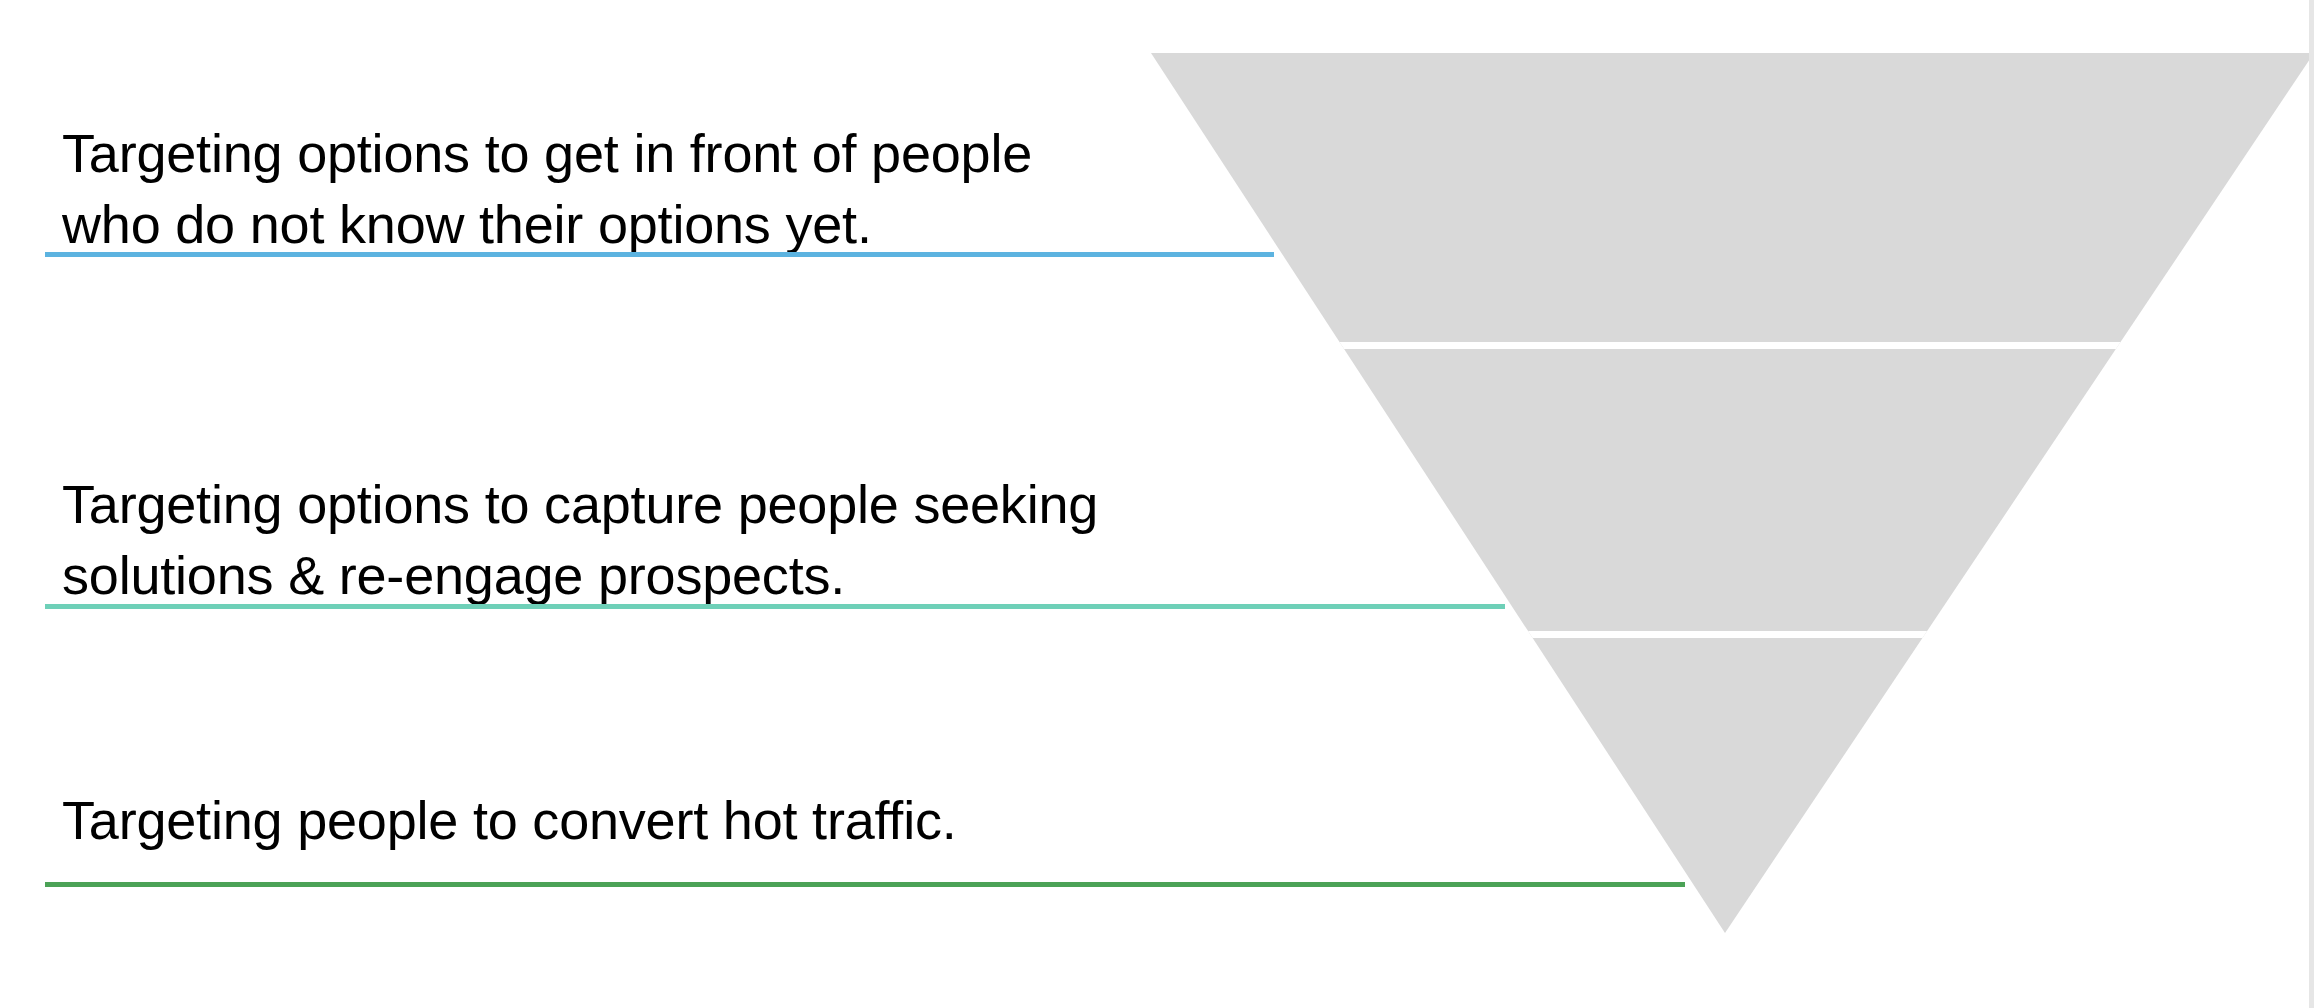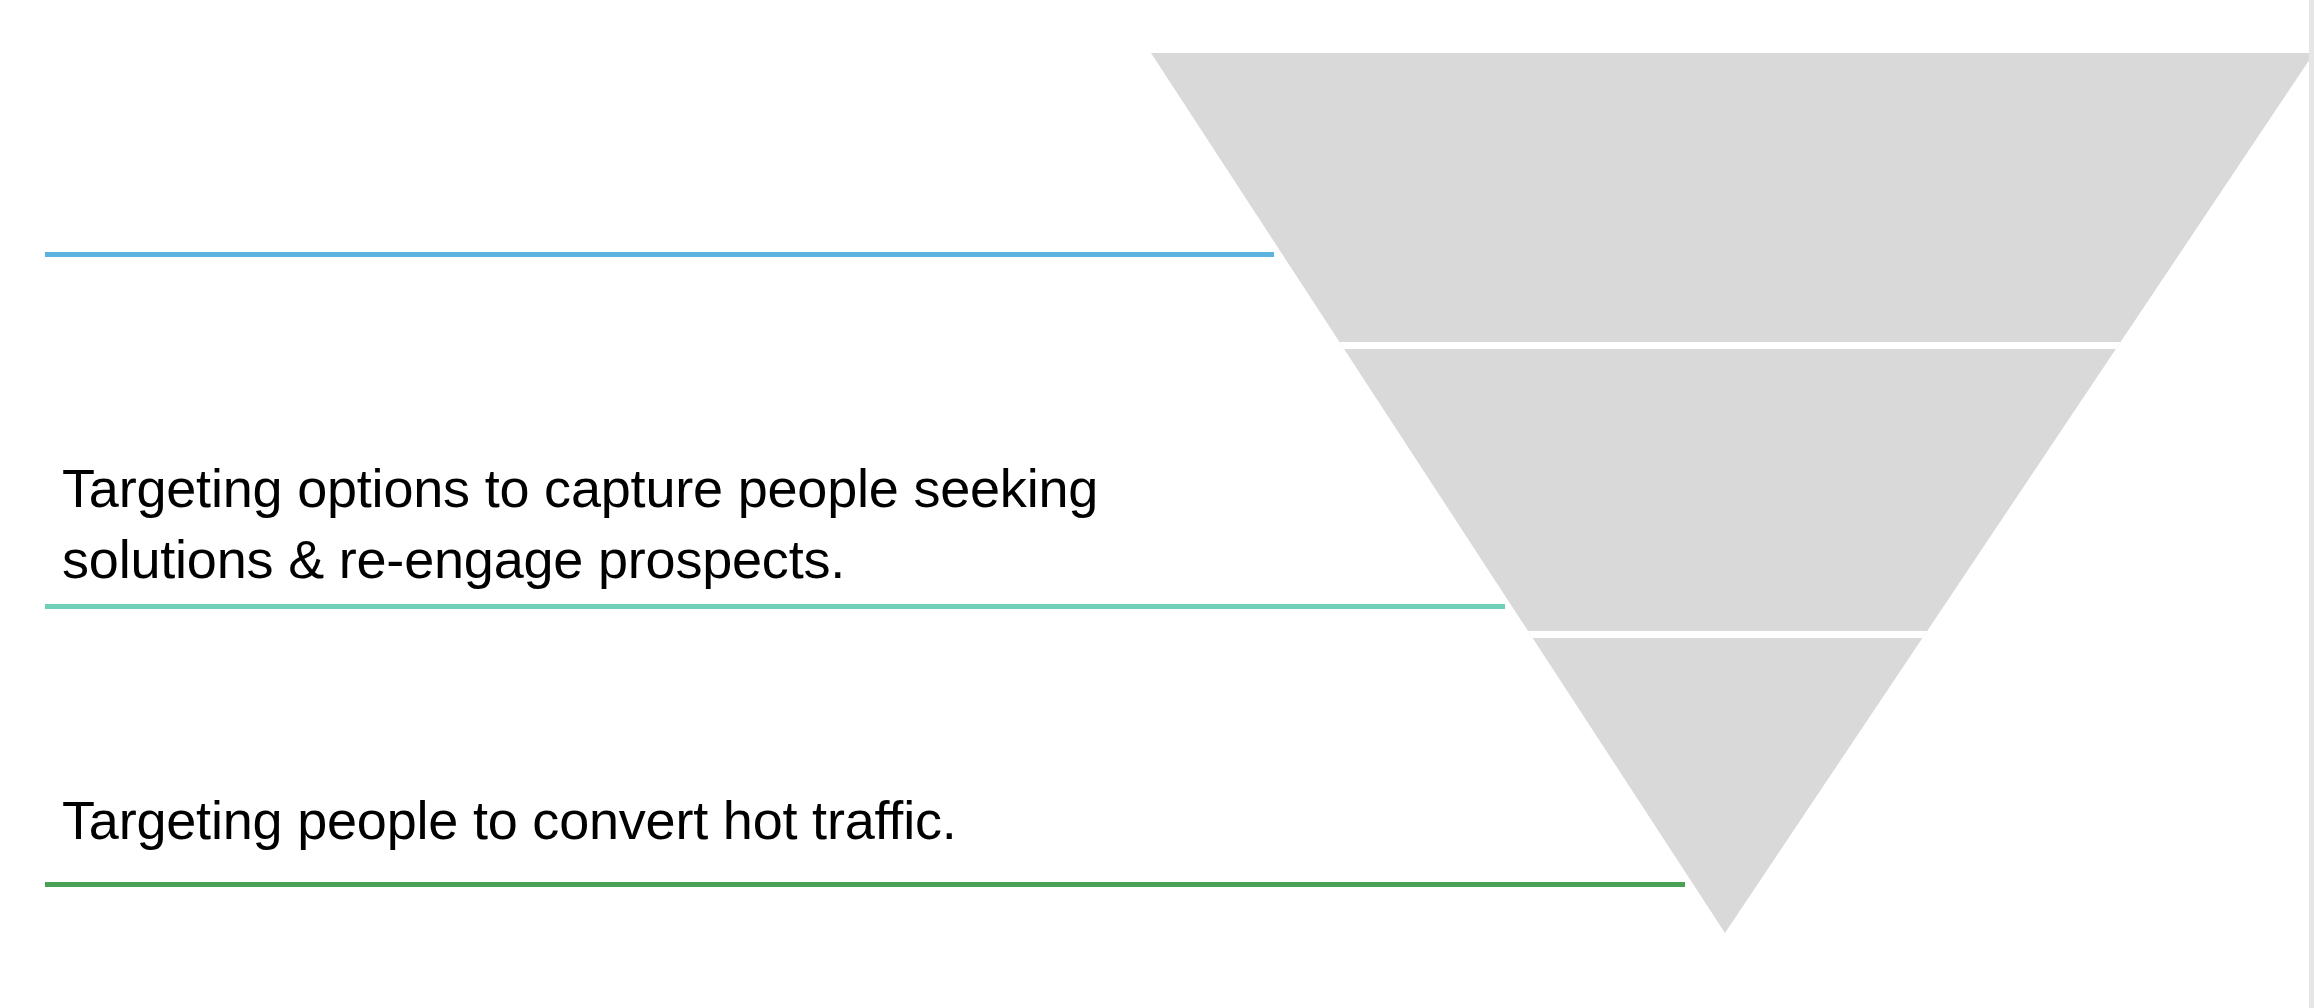--- a/index.html
+++ b/index.html
@@ -52,21 +52,21 @@
     white-space: pre-line;
   }
   .stage-rule {
     position: absolute;
     left: 45px;
     height: 5px;
     border-radius: 0;
   }
 
   #stage-1 { top: 118px; }
-  #stage-2 { top: 453px; }
+  #stage-2 { top: 469px; }
   #stage-3 { top: 785px; }
 
   #stage-1-rule { top: 252px;  width: 1229px; background: #5cb3e0; }
   #stage-2-rule { top: 604px;  width: 1460px; background: #6ed0b8; }
   #stage-3-rule { top: 882px;  width: 1640px; background: #4ba256; }
 </style>
 </head>
 <body>
 
 <div id="slide">
@@ -81,20 +81,24 @@
     <g clip-path="url(#funnel-clip)">
       <rect x="1100" y="40" width="1260" height="920" fill="#d9d9d9"></rect>
 
       <rect x="1100" y="342" width="1260" height="7" fill="#ffffff"></rect>
       <rect x="1100" y="631" width="1260" height="7" fill="#ffffff"></rect>
     </g>
   </svg>
 
   <div id="slide-right-border"></div>
 
+  <div class="stage" id="stage-1">
+    <p class="stage-text">Targeting options to get in front of people
+who do not know their options yet.</p>
+  </div>
   <div class="stage-rule" id="stage-1-rule" style="background: rgb(92, 179, 224);"></div>
 
   <div class="stage" id="stage-2">
     <p class="stage-text">Targeting options to capture people seeking
 solutions &amp; re-engage prospects.</p>
   </div>
   <div class="stage-rule" id="stage-2-rule" style="background: rgb(110, 208, 184);"></div>
 
   <div class="stage" id="stage-3">
     <p class="stage-text">Targeting people to convert hot traffic.</p>

